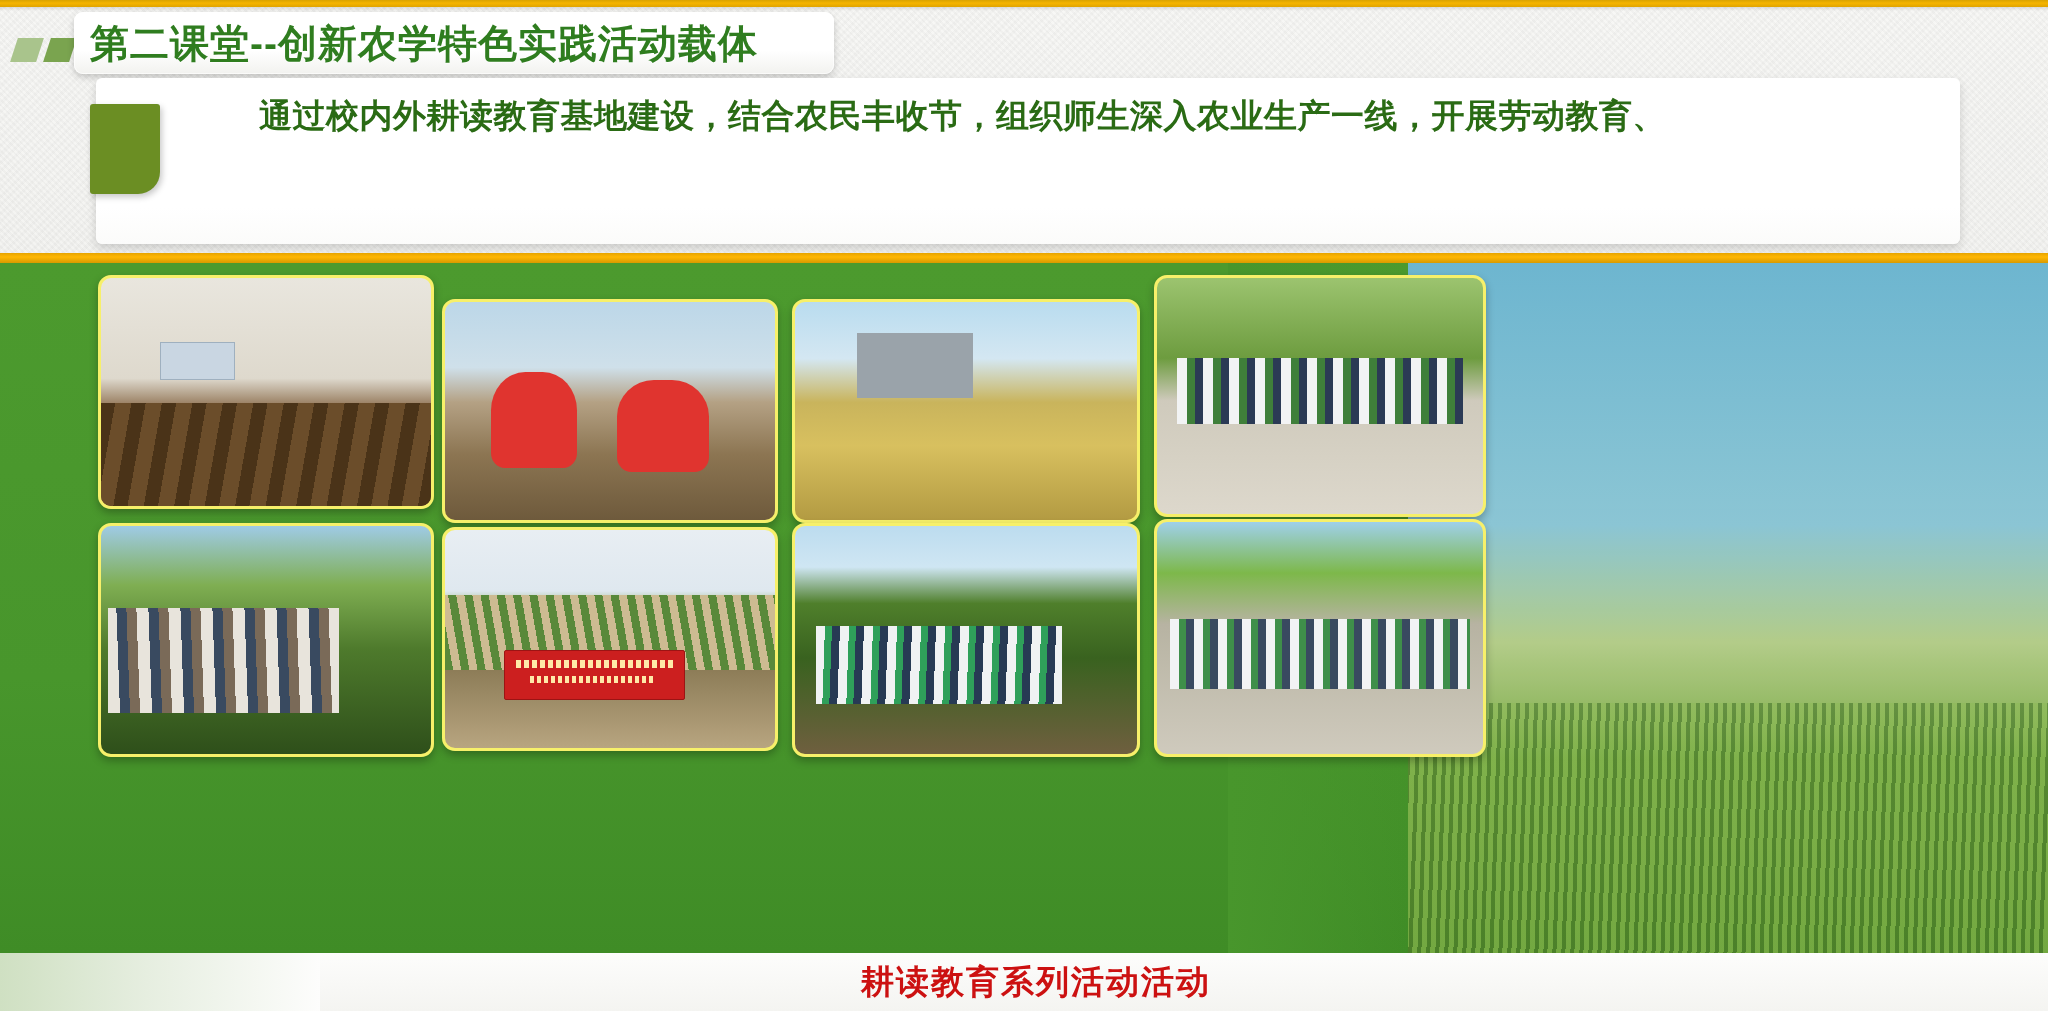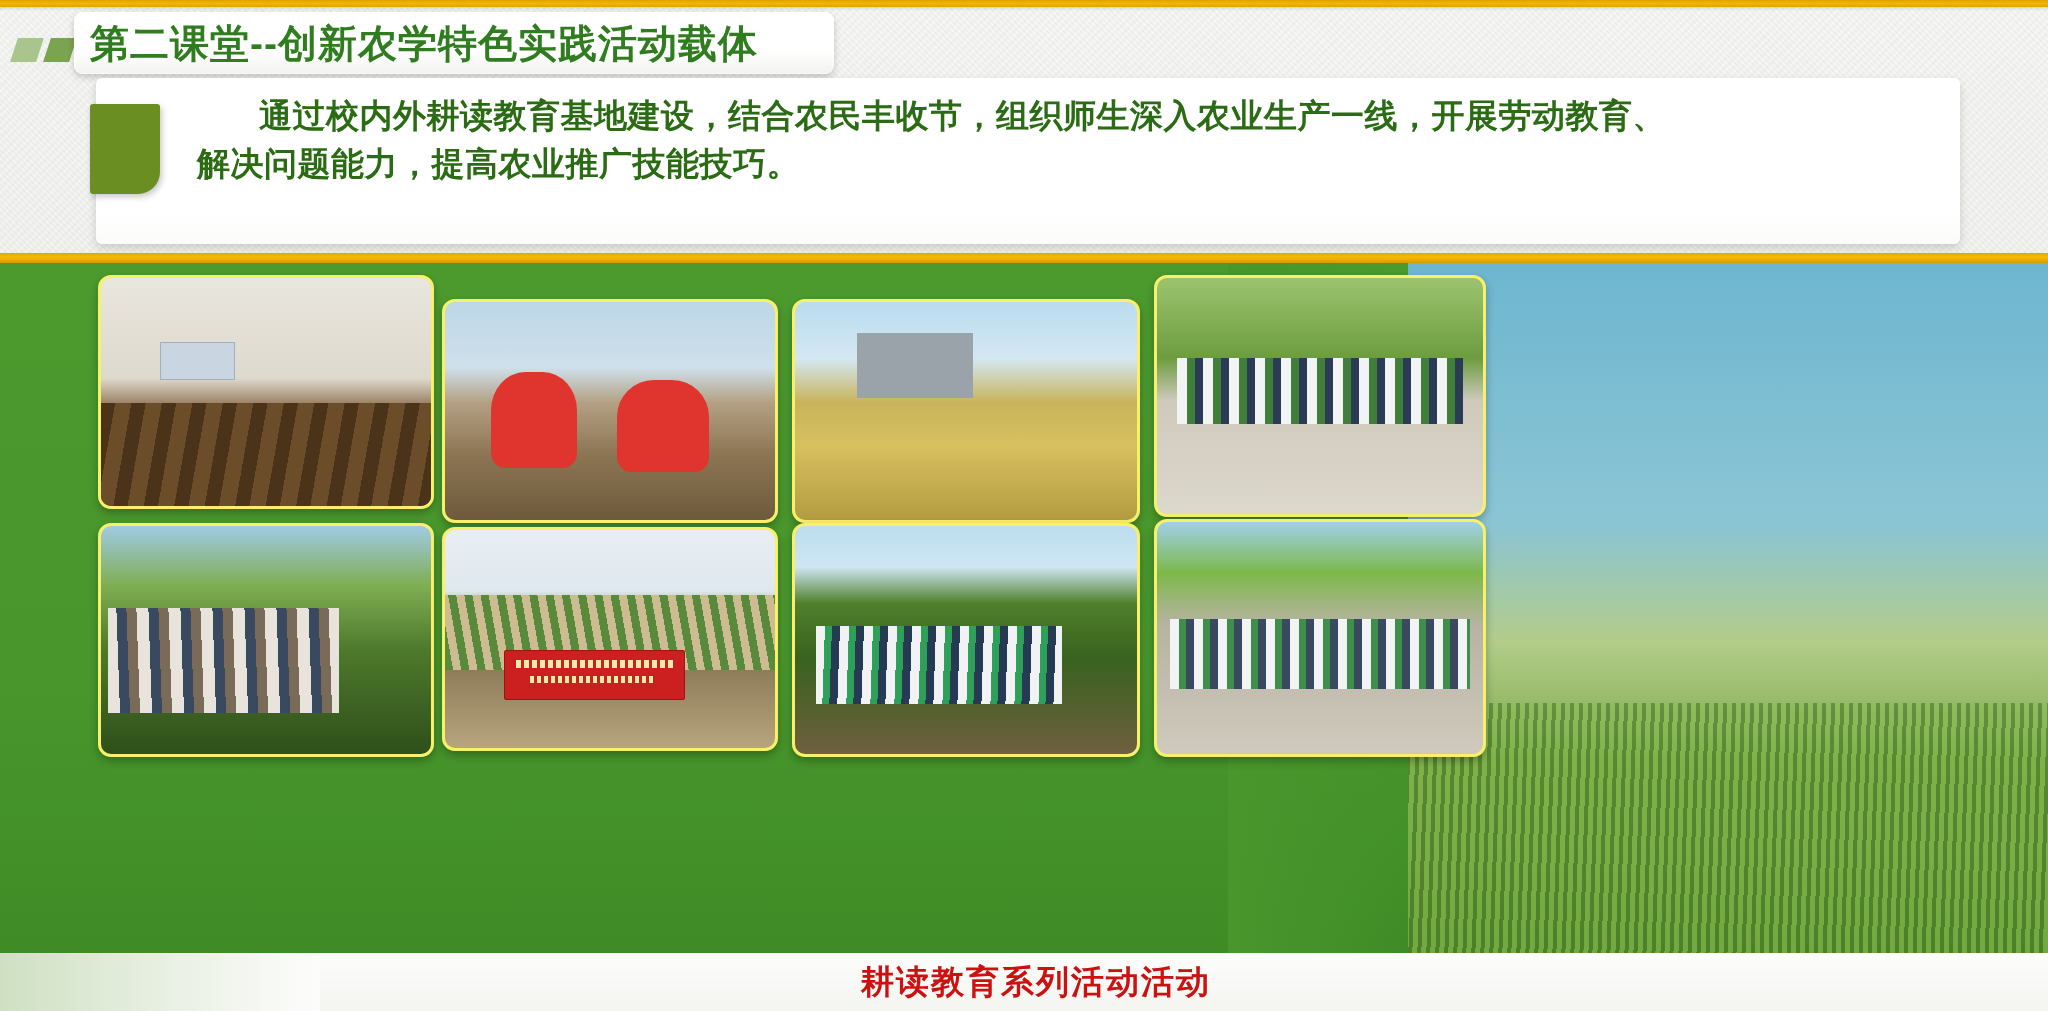--- a/index.html
+++ b/index.html
@@ -193,21 +193,20 @@
   </div>
   <div class="title-pill">
     <span class="title-text">第二课堂--创新农学特色实践活动载体</span>
   </div>
 </div>
 
 <div class="body-panel"></div>
 <div class="body-tab"></div>
 <div class="body-text">
   <span class="l l1">通过校内外耕读教育基地建设，结合农民丰收节，组织师生深入农业生产一线，开展劳动教育、</span>
-  <span class="l l3">解决问题能力，提高农业推广技能技巧。</span>
 </div>
 
 <div class="gold-band"></div>
 
 <div class="stage">
   <div class="stage-photo"></div>
   <div class="stage-fade"></div>
 
   <div class="grid">
     <div class="ph p1">

